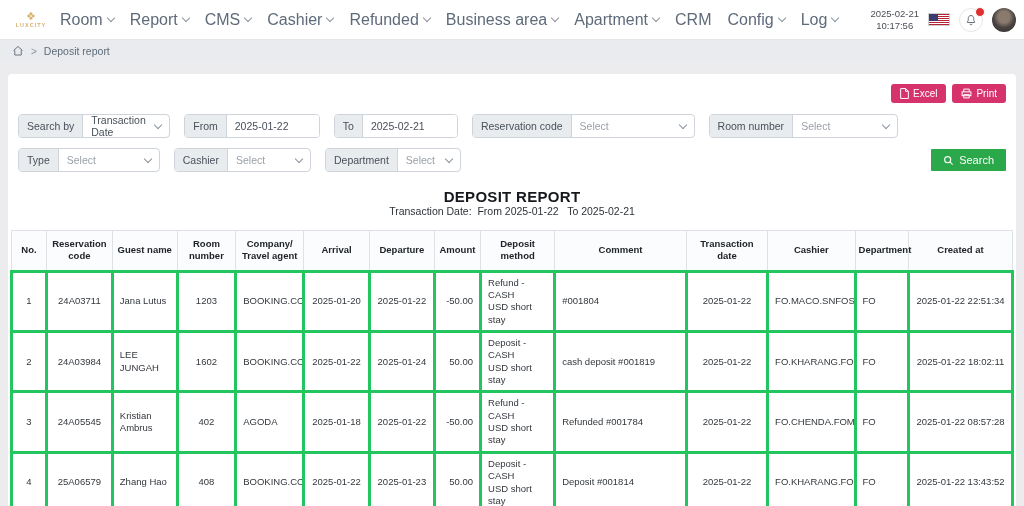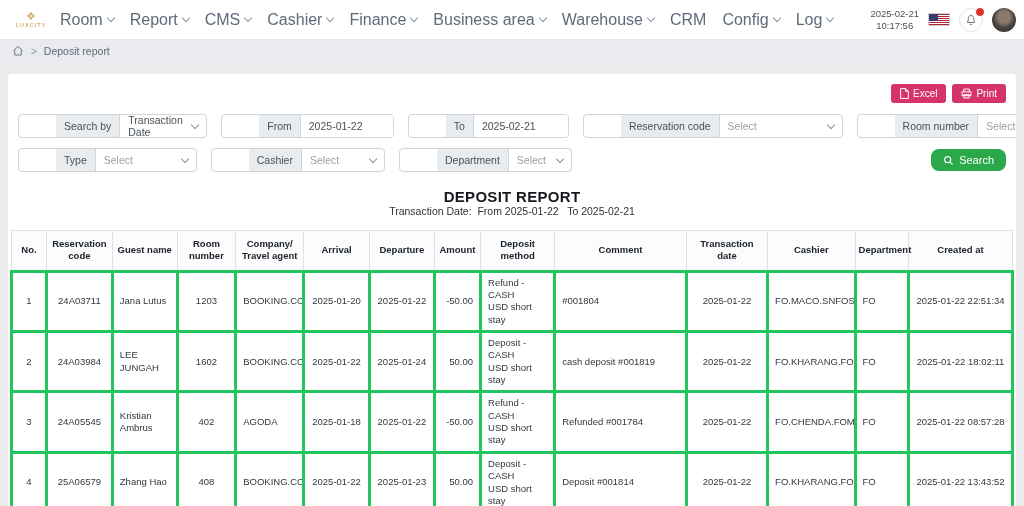--- a/index.html
+++ b/index.html
@@ -36,31 +36,31 @@
     height:20px; display:flex; align-items:center; gap:10px; padding:0 9px; font-size:10.5px;
     color:#3f4650; cursor:pointer; }
 
   
   .card { margin:12px 8px 0; background:#ffffff; border-radius:4px; height:436px;
     position:relative; overflow:hidden; }
   .export-row { position:absolute; top:10px; right:10px; display:flex; gap:6px; }
   .btn-pink { background:#d6336c; color:#fff; border:none; border-radius:3px; font-size:10px;
     padding:4px 9px; display:flex; align-items:center; gap:4px; cursor:pointer;
     font-family:"Liberation Sans", sans-serif; }
-  .btn-green { background:#2ba84a; color:#fff; border:none; border-radius:8px; font-size:11px;
+  .btn-green { background:#2ba84a; color:#fff; border:none; border-radius:1px; font-size:11px;
     padding:5px 12px; display:flex; align-items:center; gap:5px; cursor:pointer; margin-left:auto;
     font-family:"Liberation Sans", sans-serif; }
 
   .filters { padding:40px 10px 0; }
   .frow { display:flex; align-items:center; gap:14px; }
   .frow2 { margin-top:10px; }
   .fgroup { display:flex; height:24px; border:1px solid #ced4da; border-radius:4px;
     overflow:hidden; background:#fff; flex:none; }
   .flabel { background:#e9ecef; color:#49505a; font-size:10.5px; display:flex; align-items:center;
-    padding:0 8px; border-right:1px solid #ced4da; white-space:nowrap;margin-left:37px; }
+    padding:0 8px; border-right:1px solid #ced4da; white-space:nowrap; }
   .fvalue { display:flex; align-items:center; gap:8px; padding:0 8px; font-size:10.5px;
     color:#49505a; cursor:pointer; justify-content:space-between; }
   .fvalue .chev { margin-left:auto; }
   .placeholder { color:#9aa1a9; }
   .finput { border:none; outline:none; font-size:10.5px; color:#49505a; padding:0 8px;
     width:100%; font-family:"Liberation Sans", sans-serif; }
   .w-searchby { width:86px; } .w-from { width:92px; } .w-to { width:94px; }
   .w-rescode { width:122px; } .w-roomnum { width:104px; }
   .w-type { width:100px; } .w-cashier { width:82px; } .w-dept { width:62px; }
 
@@ -102,31 +102,31 @@
         <span>CMS</span>
         <span class="chev"></span>
       </div>
 
       <div class="menu-item">
         <span>Cashier</span>
         <span class="chev"></span>
       </div>
 
       <div class="menu-item">
-        <span>Finance</span>
+        <span>Refunded</span>
         <span class="chev"></span>
       </div>
 
       <div class="menu-item">
         <span>Business area</span>
         <span class="chev"></span>
       </div>
 
       <div class="menu-item">
-        <span>Warehouse</span>
+        <span>Apartment</span>
         <span class="chev"></span>
       </div>
 
       <div class="menu-item">
         <span>CRM</span>
 
       </div>
 
       <div class="menu-item">
         <span>Config</span>

